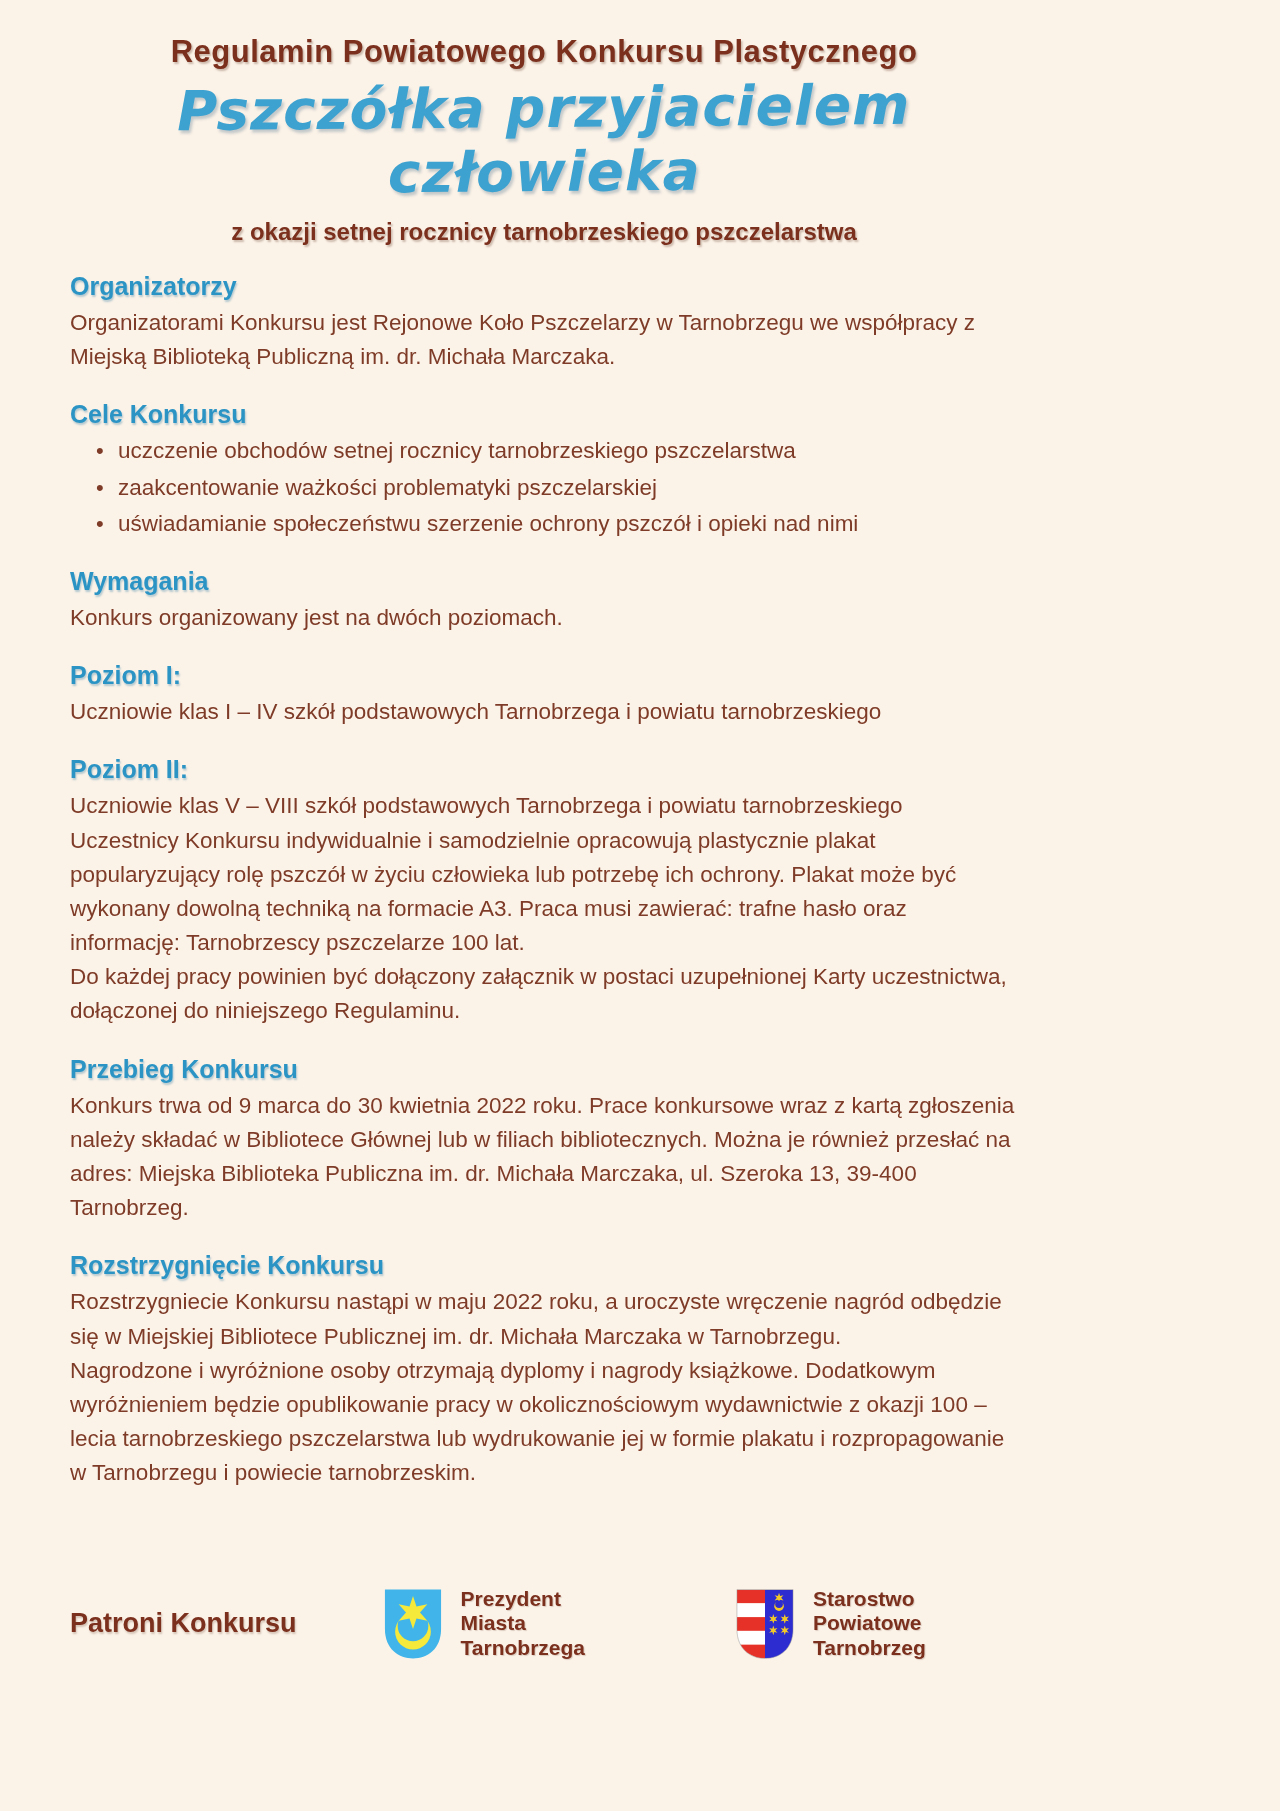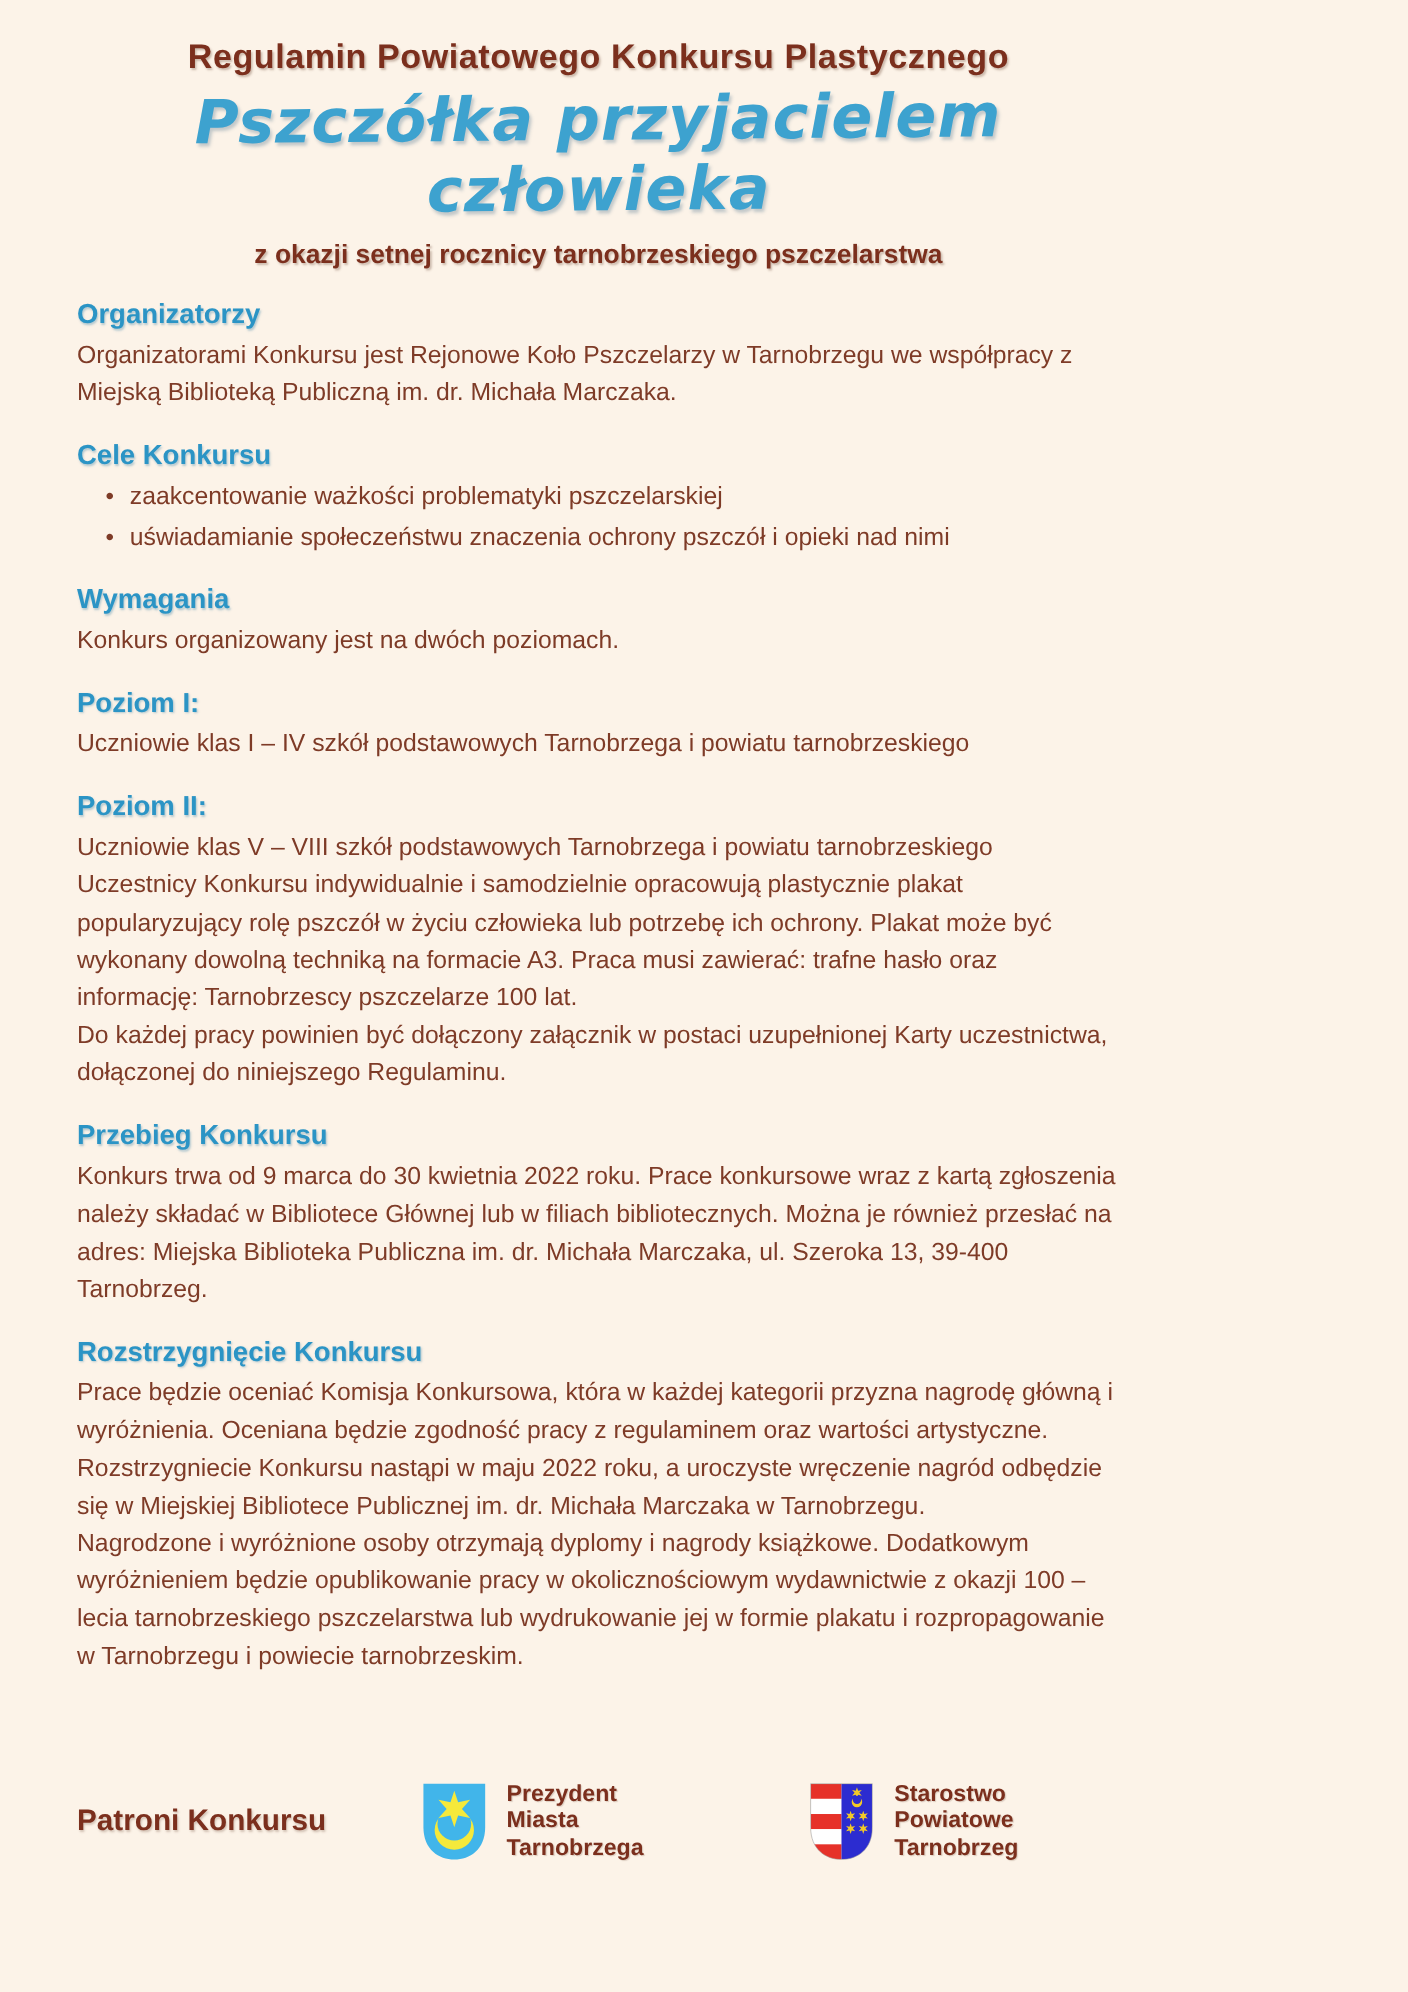--- a/index.html
+++ b/index.html
@@ -111,22 +111,23 @@
   </header>
 
   <section>
     <h2 class="heading">Organizatorzy</h2>
     <p class="body">Organizatorami Konkursu jest Rejonowe Koło Pszczelarzy w Tarnobrzegu we współpracy z Miejską Biblioteką Publiczną im. dr. Michała Marczaka.</p>
   </section>
 
   <section>
     <h2 class="heading">Cele Konkursu</h2>
     <ul class="bullets">
+      <li>uczczenie obchodów setnej rocznicy tarnobrzeskiego pszczelarstwa</li>
       <li>zaakcentowanie ważkości problematyki pszczelarskiej</li>
-      <li>uświadamianie społeczeństwu znaczenia ochrony pszczół i opieki nad nimi</li>
+      <li>uświadamianie społeczeństwu szerzenie ochrony pszczół i opieki nad nimi</li>
     </ul>
   </section>
 
   <section>
     <h2 class="heading">Wymagania</h2>
     <p class="body">Konkurs organizowany jest na dwóch poziomach.</p>
   </section>
 
   <section>
     <h2 class="heading">Poziom I:</h2>
@@ -140,21 +141,20 @@
     <p class="body">Do każdej pracy powinien być dołączony załącznik w postaci uzupełnionej Karty uczestnictwa, dołączonej do niniejszego Regulaminu.</p>
   </section>
 
   <section>
     <h2 class="heading">Przebieg Konkursu</h2>
     <p class="body">Konkurs trwa od 9 marca do 30 kwietnia 2022 roku. Prace konkursowe wraz z kartą zgłoszenia należy składać w Bibliotece Głównej lub w filiach bibliotecznych. Można je również przesłać na adres: Miejska Biblioteka Publiczna im. dr. Michała Marczaka, ul. Szeroka 13, 39-400 Tarnobrzeg.</p>
   </section>
 
   <section>
     <h2 class="heading">Rozstrzygnięcie Konkursu</h2>
-    <p class="body">Prace będzie oceniać Komisja Konkursowa, która w każdej kategorii przyzna nagrodę główną i wyróżnienia. Oceniana będzie zgodność pracy z regulaminem oraz wartości artystyczne.</p>
     <p class="body">Rozstrzygniecie Konkursu nastąpi w maju 2022 roku, a uroczyste wręczenie nagród odbędzie się w Miejskiej Bibliotece Publicznej im. dr. Michała Marczaka w Tarnobrzegu.</p>
     <p class="body">Nagrodzone i wyróżnione osoby otrzymają dyplomy i nagrody książkowe. Dodatkowym wyróżnieniem będzie opublikowanie pracy w okolicznościowym wydawnictwie z okazji 100 – lecia tarnobrzeskiego pszczelarstwa lub wydrukowanie jej w formie plakatu i rozpropagowanie w Tarnobrzegu i powiecie tarnobrzeskim.</p>
   </section>
 
   <footer class="footer">
     <div class="patrons-label">Patroni Konkursu</div>
 
     <div class="patron patron-city">
       <span class="coa">
         <svg viewBox="0 0 100 116" xmlns="http://www.w3.org/2000/svg">

